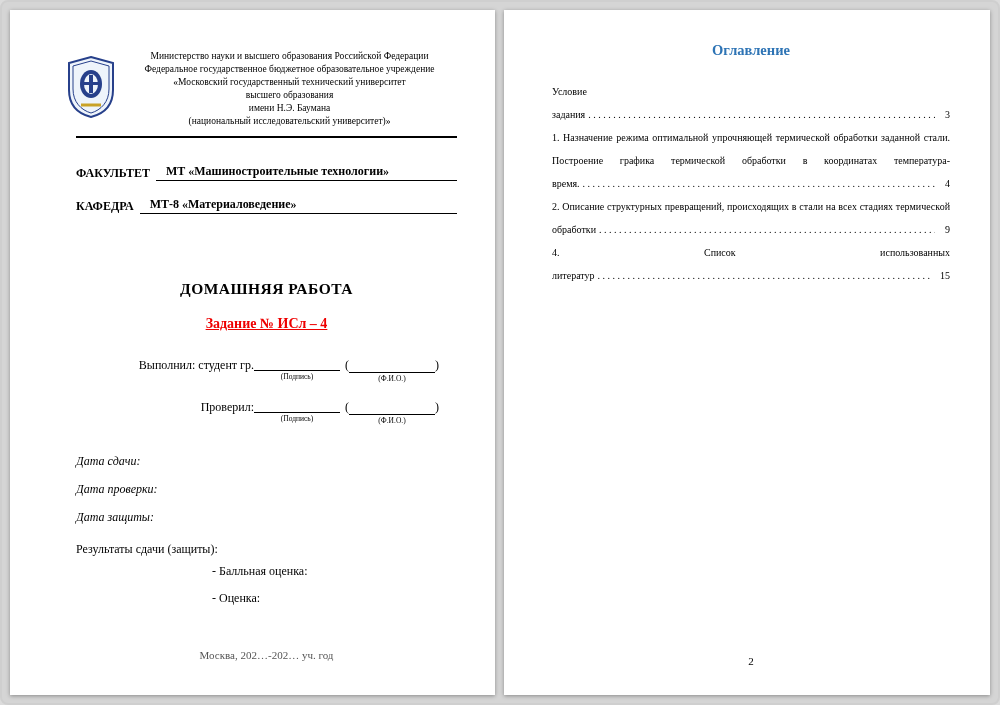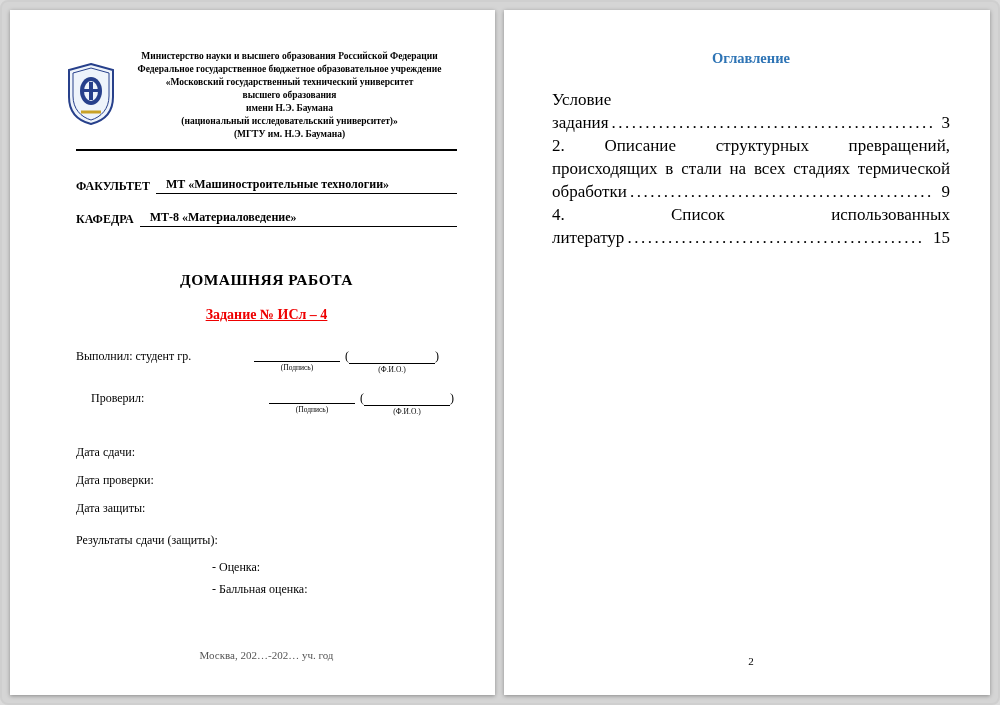--- a/index.html
+++ b/index.html
@@ -1,59 +1,59 @@
 <!DOCTYPE html>
 <html><head>
 <meta charset="utf-8">
 <style>
   * { margin:0; padding:0; box-sizing:border-box; }
   html, body { width:1000px; height:705px; }
   body { background:#dcdcdc; font-family:"Liberation Serif", serif; color:#000; }
   .canvas { width:1000px; height:705px; background:#d5d5d5; border:2px solid #cfcfcf; border-radius:8px; padding:8px; display:flex; gap:9px; }
   .page { width:486px; height:685px; background:#fff; box-shadow:0 1px 4px rgba(0,0,0,0.35); display:flex; flex-direction:column; }
   .page-left  { padding:40px 38px 34px 66px; }
-  .page-right { padding:40px 40px 28px 48px; }
+  .page-right { padding:32px 40px 28px 48px; }
 
   
   .header-block { display:flex; align-items:center; }
   .logo { flex:0 0 56px; width:56px; margin-left:-10px; }
-  .header-lines { flex:1; text-align:center; font-weight:bold; font-size:9.5px; line-height:13px; }
+  .header-lines { flex:1; text-align:center; font-weight:normal; font-size:9.5px; line-height:13px; }
   .header-rule { height:2px; background:#000; margin-top:8px; }
 
   .field-row { display:flex; align-items:flex-end; font-weight:bold; font-size:12px; }
   .field-row.first { margin-top:26px; }
   .field-row.second { margin-top:16px; }
   .field-label { white-space:nowrap; }
   .field-value-wrap { flex:1; border-bottom:1px solid #000; margin-left:6px; padding:0 0 1px 10px; }
 
-  .doc-title { text-align:center; font-weight:bold; font-size:15.5px; margin-top:44px; letter-spacing:0.5px; }
+  .doc-title { text-align:center; font-weight:bold; font-size:15.5px; margin-top:66px; letter-spacing:0.5px; }
   .doc-subtitle { text-align:center; font-weight:bold; font-size:14px; margin-top:18px; color:#ee0000; text-decoration:underline; }
 
-  .sig-row { display:flex; align-items:flex-start; font-size:12px; }
+  .sig-row { display:flex; align-items:flex-start; font-size:12px;text-align:right; }
   .sig-row.first { margin-top:26px; }
-  .sig-row.second { margin-top:17px;margin-left:15px; }
+  .sig-row.second { margin-top:17px; }
   .sig-label { flex:0 0 178px; }
   .sig-groups { display:flex; align-items:flex-start; gap:5px; }
   .sig-group { display:inline-flex; flex-direction:column; align-items:center; }
   .sig-top { display:flex; align-items:flex-end; }
   .sig-line { width:86px; height:13px; border-bottom:1px solid #000; }
   .paren { font-size:12px; line-height:15px; }
   .sig-cap { font-size:7.5px; margin-top:1px; }
 
   .dates { margin-top:28px; font-size:12px; }
-  .date-line { margin-bottom:12px; line-height:16px; }
+  .date-line { margin-bottom:12px; line-height:16px;font-style:italic; }
   .results-label { font-size:12px; margin-top:4px; line-height:16px; }
   .results-item { font-size:12px; margin-left:136px; margin-top:6px; line-height:16px; }
   .results-item.second { margin-top:11px; }
 
   .page-footer { margin-top:auto; text-align:center; font-size:11px; color:#555; }
 
   
   .toc-title { text-align:center; color:#2E74B5; font-weight:bold; font-size:14.5px; margin-bottom:21px; }
-  .toc { font-size:17px; }
+  .toc { font-size:10px; }
   .toc-entry { position:relative; overflow:hidden; text-align:justify; line-height:23px; }
   .toc-text::after {
     content:"................................................................................................................................................................";
     white-space:nowrap; letter-spacing:2.5px; margin-left:3px;
   }
   .toc-page { position:absolute; right:0; bottom:0; background:#fff; padding-left:10px; line-height:23px; }
   .page-number { margin-top:auto; text-align:center; font-size:11px; }
 </style>
 </head>
 <body>
@@ -74,21 +74,20 @@
           <path d="M15 49 H35" stroke="#c9a227" stroke-width="3"></path>
         </svg>
       </div>
       <div class="header-lines">
         <div class="header-line">Министерство науки и высшего образования Российской Федерации</div>
         <div class="header-line">Федеральное государственное бюджетное образовательное учреждение</div>
         <div class="header-line">«Московский государственный технический университет</div>
         <div class="header-line">высшего образования</div>
         <div class="header-line">имени Н.Э. Баумана</div>
         <div class="header-line">(национальный исследовательский университет)»</div>
-        <div class="header-line">(МГТУ им. Н.Э. Баумана)</div>
       </div>
     </div>
     <div class="header-rule"></div>
 
     <div class="field-row first">
       <span class="field-label">ФАКУЛЬТЕТ</span>
       <span class="field-value-wrap"><span class="field-value">МТ «Машиностроительные технологии»</span></span>
     </div>
 
     <div class="field-row second">
@@ -135,33 +134,37 @@
       </span>
     </div>
 
     <div class="dates">
       <div class="date-line">Дата сдачи:</div>
       <div class="date-line">Дата проверки:</div>
       <div class="date-line">Дата защиты:</div>
     </div>
 
     <div class="results-label">Результаты сдачи (защиты):</div>
+    <div class="results-item">- Балльная оценка:</div>
     <div class="results-item second">- Оценка:</div>
-    <div class="results-item">- Балльная оценка:</div>
 
     <div class="page-footer">Москва, 202…-202… уч. год</div>
   </div>
 
   <div class="page page-right">
     <div class="toc-title">Оглавление</div>
 
     <div class="toc">
       <div class="toc-entry">
         <span class="toc-text">Условие задания</span>
         <span class="toc-page">3</span>
+      </div>
+      <div class="toc-entry">
+        <span class="toc-text">1. Назначение режима оптимальной упрочняющей термической обработки заданной стали. Построение графика термической обработки в координатах температура-время.</span>
+        <span class="toc-page">4</span>
       </div>
       <div class="toc-entry">
         <span class="toc-text">2. Описание структурных превращений, происходящих в стали на всех стадиях термической обработки</span>
         <span class="toc-page">9</span>
       </div>
       <div class="toc-entry">
         <span class="toc-text">4. Список использованных литератур</span>
         <span class="toc-page">15</span>
       </div>
     </div>

